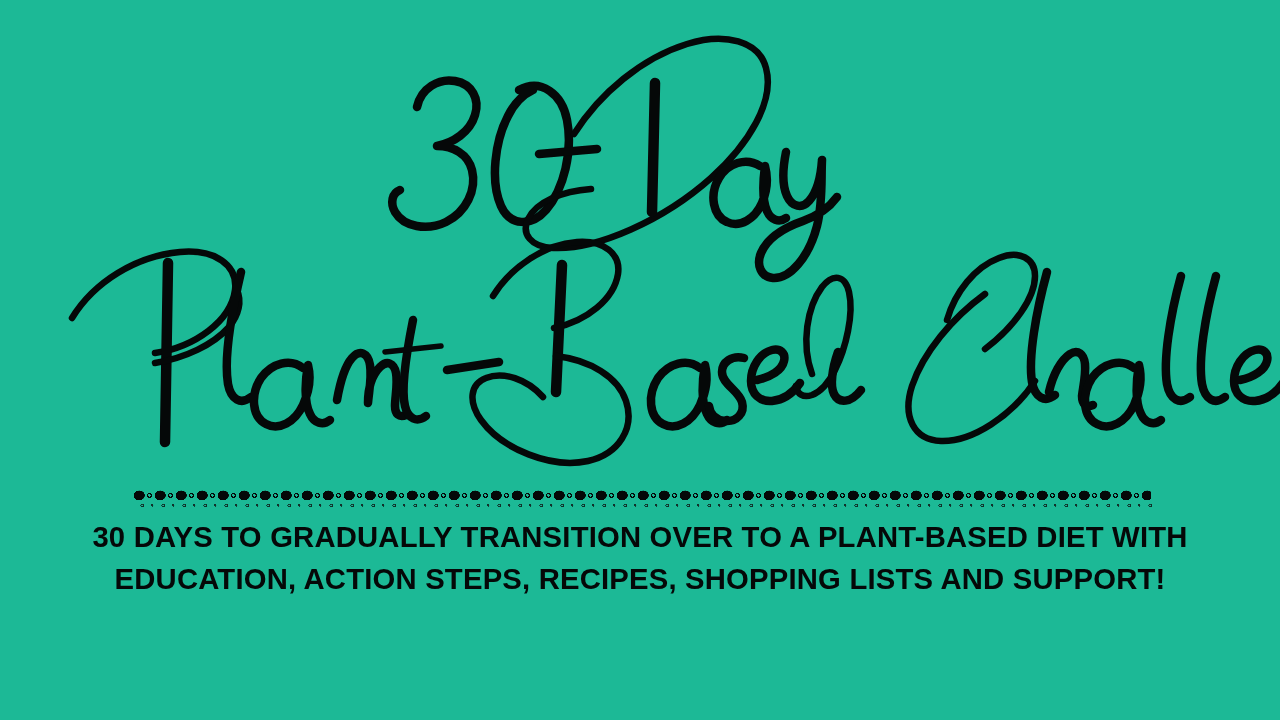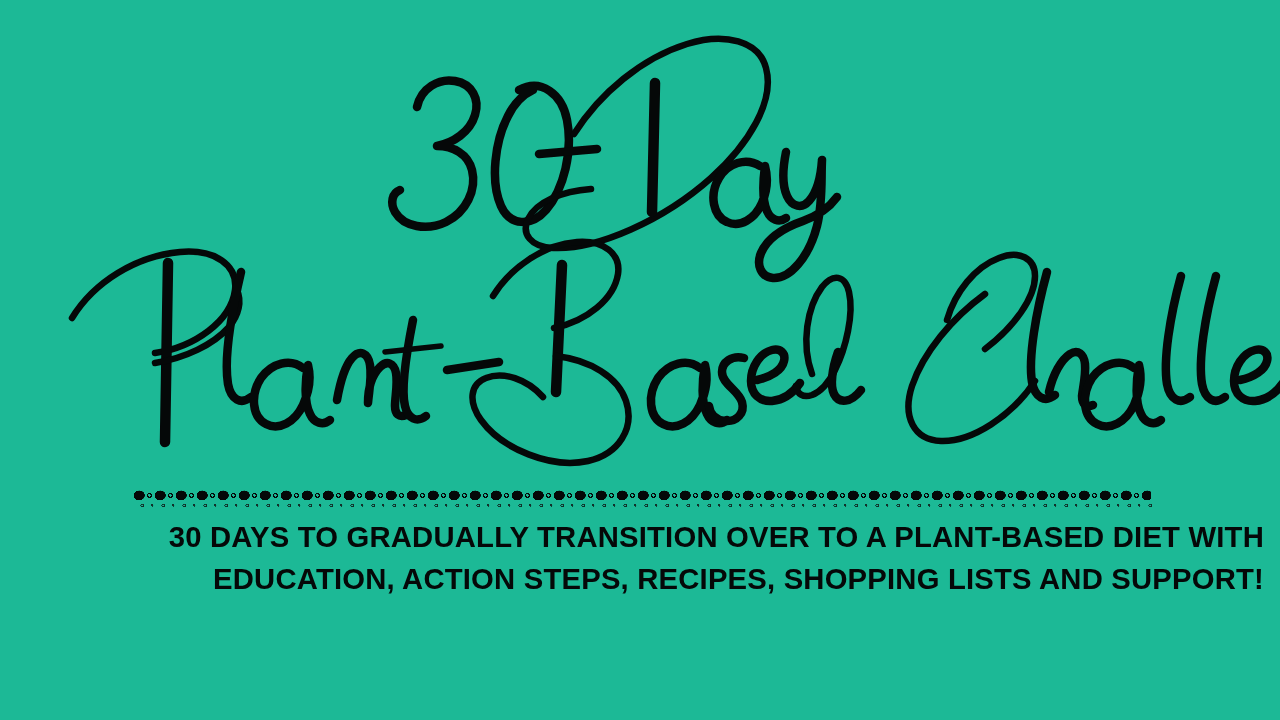--- a/index.html
+++ b/index.html
@@ -78,21 +78,21 @@
       radial-gradient(ellipse 2.3px 2.0px at 5.4px 3.4px, rgba(5,8,8,0) 0 38%, #11312a 46% 82%, rgba(5,8,8,0) 88%),
       radial-gradient(ellipse 1.5px 1.4px at 15.2px 3.4px, #11312a 0 80%, rgba(5,8,8,0) 88%);
   }
 
   
   #subtitle {
     position: absolute;
     left: 0;
     top: 516px;
     width: 1280px;
-    text-align: right;
+    text-align: center;
     color: #050808;
     font-family: "Liberation Sans", sans-serif;
     font-weight: bold;
     font-size: 30px;
     line-height: 42px;
     letter-spacing: 0.2px;
     white-space: nowrap;
   }
   #subtitle .sub-line {
     display: block;

